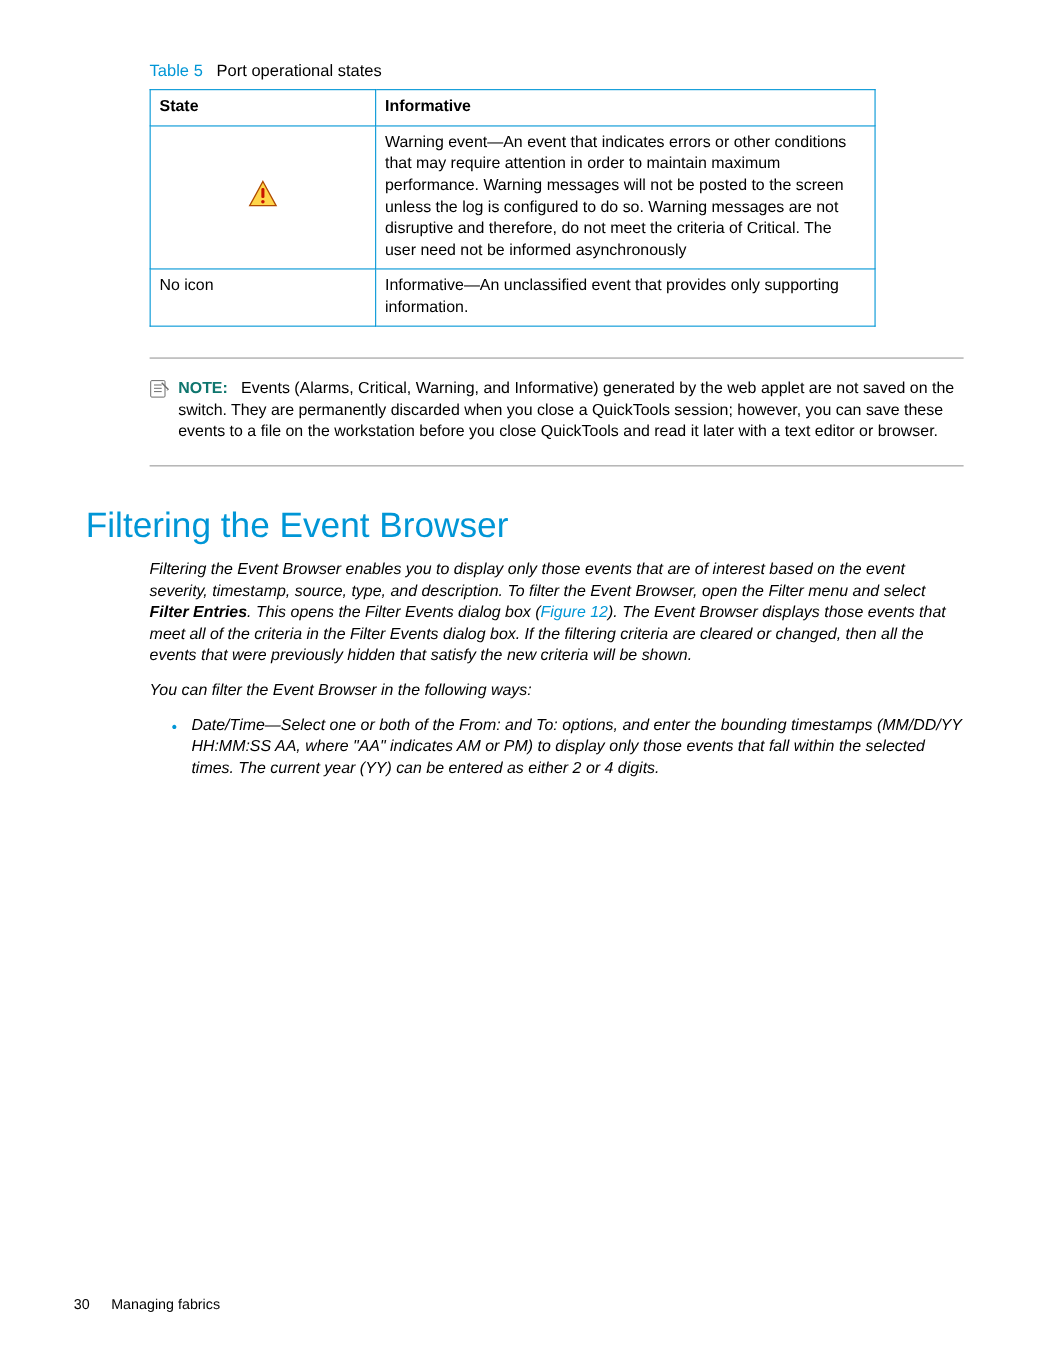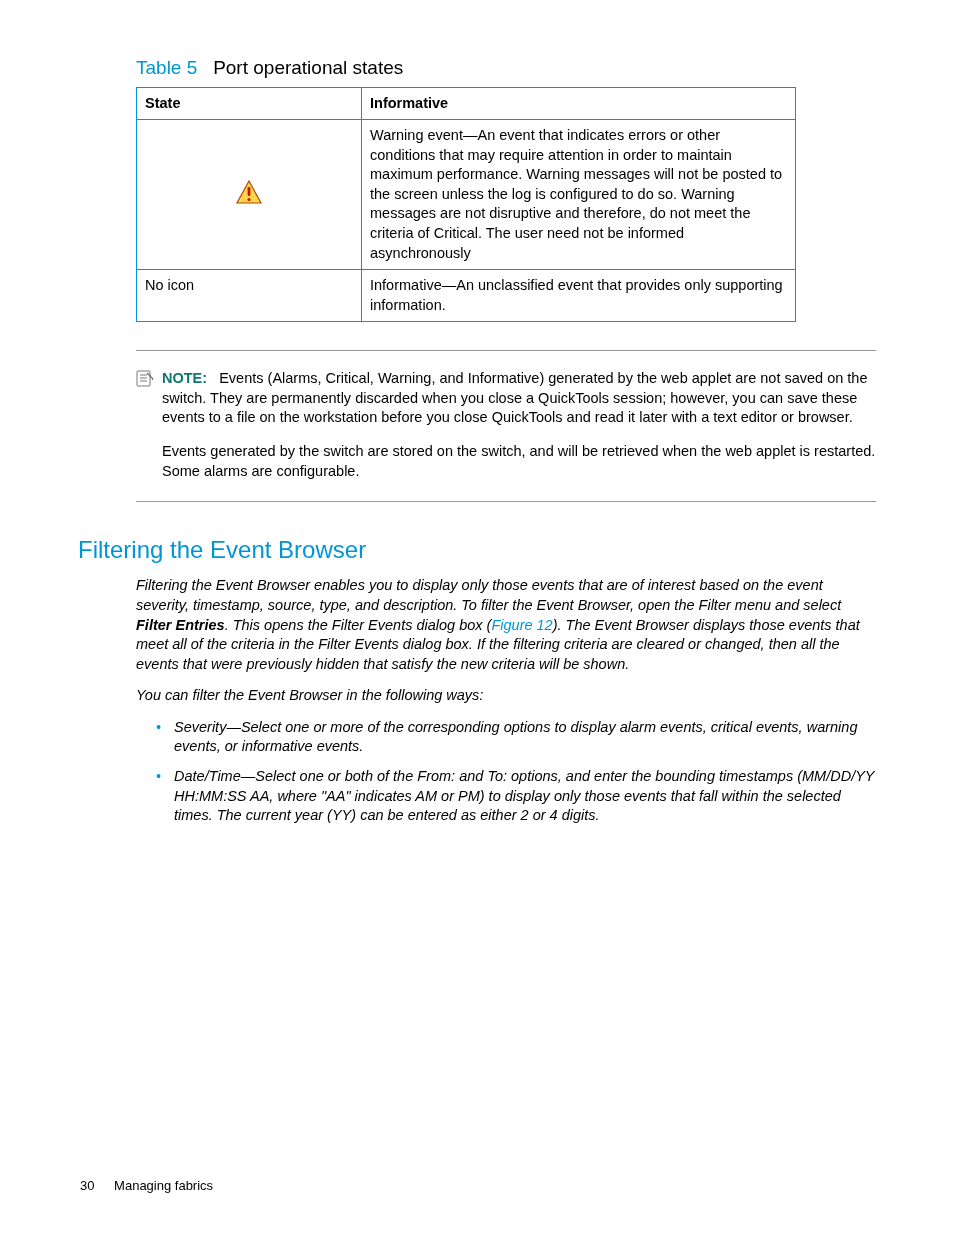--- a/index.html
+++ b/index.html
@@ -11,21 +11,21 @@
       font-weight: 300;
       color: #000;
       font-size: 14.5px;
       line-height: 1.35;
       padding: 55px 78px 40px 78px;
       position: relative;
     }
     .table-caption {
       margin-left: 58px;
       margin-bottom: 6px;
-      font-size: 19px;
+      font-size: 15px;
     }
     .table-caption .tlabel {
       color: #0096D6;
       font-weight: 400;
     }
     table {
       margin-left: 58px;
       border-collapse: collapse;
       width: 660px;
     }
@@ -33,41 +33,41 @@
       border: 1.5px solid #0096D6;
       text-align: left;
       vertical-align: top;
       padding: 6px 8px;
       font-size: 14.5px;
       font-weight: 300;
     }
     table th {
       font-weight: 600;
     }
-    .col-state { width: 225px; }
+    .col-state { width: 205px; }
     .icon-cell { text-align: center; vertical-align: middle; }
     .note-block {
       margin: 28px 0 0 58px;
       border-top: 1px solid #999;
       border-bottom: 1px solid #999;
       padding: 18px 0 20px 0;
     }
     .note-row { display: flex; align-items: flex-start; }
     .note-icon { flex: 0 0 22px; margin-right: 4px; margin-top: 1px; }
     .note-label {
       color: #0f766e;
       font-weight: 600;
       font-size: 14.5px;
     }
     .note-text p { margin-bottom: 14px; }
     .note-text p:last-child { margin-bottom: 0; }
     h2.section-heading {
       color: #0096D6;
       font-weight: 300;
-      font-size: 24px;
+      font-size: 32px;
       margin: 32px 0 10px 0;
     }
     .body-text {
       margin-left: 58px;
       font-style: italic;
     }
     .body-text p { margin-bottom: 12px; }
     .body-text .bold { font-weight: 600; }
     .link { color: #0096D6; }
     ul.bullets {
@@ -83,21 +83,21 @@
       content: "•";
       position: absolute;
       left: 0;
       top: 0;
       color: #0096D6;
       font-size: 14px;
     }
     .footer {
       position: absolute;
       bottom: 40px;
-      left: 80px;
+      left: 67px;
       font-size: 13px;
       font-weight: 300;
     }
     .footer .pageno { margin-right: 16px; }
   </style>
 </head>
 <body>
 
 <div class="table-caption">
   <span class="tlabel">Table 5</span>
@@ -139,34 +139,32 @@
         <line x1="4" y1="11" x2="11" y2="11" stroke="#6a6a6a" stroke-width="0.9"></line>
         <path d="M11 3 L17 9" stroke="#6a6a6a" stroke-width="1.3"></path>
         <path d="M16 8 L17 9 L16 10" fill="none" stroke="#6a6a6a" stroke-width="0.9"></path>
       </svg>
     </span>
     <div class="note-text">
       <p>
         <span class="note-label">NOTE:</span>
         &nbsp;&nbsp;<span>Events (Alarms, Critical, Warning, and Informative) generated by the web applet are not saved on the switch. They are permanently discarded when you close a QuickTools session; however, you can save these events to a file on the workstation before you close QuickTools and read it later with a text editor or browser.</span>
       </p>
-      <p>Events generated by the switch are stored on the switch, and will be retrieved when the web applet is restarted. Some alarms are configurable.</p>
     </div>
   </div>
 </div>
 
 <h2 class="section-heading">Filtering the Event Browser</h2>
 
 <div class="body-text">
   <p>
     <span>Filtering the Event Browser enables you to display only those events that are of interest based on the event severity, timestamp, source, type, and description. To filter the Event Browser, open the Filter menu and select </span><span class="bold">Filter Entries</span><span>. This opens the Filter Events dialog box (</span><span class="link">Figure 12</span><span>). The Event Browser displays those events that meet all of the criteria in the Filter Events dialog box. If the filtering criteria are cleared or changed, then all the events that were previously hidden that satisfy the new criteria will be shown.</span>
   </p>
   <p>You can filter the Event Browser in the following ways:</p>
   <ul class="bullets">
-    <li>Severity—Select one or more of the corresponding options to display alarm events, critical events, warning events, or informative events.</li>
     <li>Date/Time—Select one or both of the From: and To: options, and enter the bounding timestamps (MM/DD/YY HH:MM:SS AA, where "AA" indicates AM or PM) to display only those events that fall within the selected times. The current year (YY) can be entered as either 2 or 4 digits.</li>
   </ul>
 </div>
 
 <div class="footer">
   <span class="pageno">30</span>
   <span>Managing fabrics</span>
 </div>
 
 </body></html>

